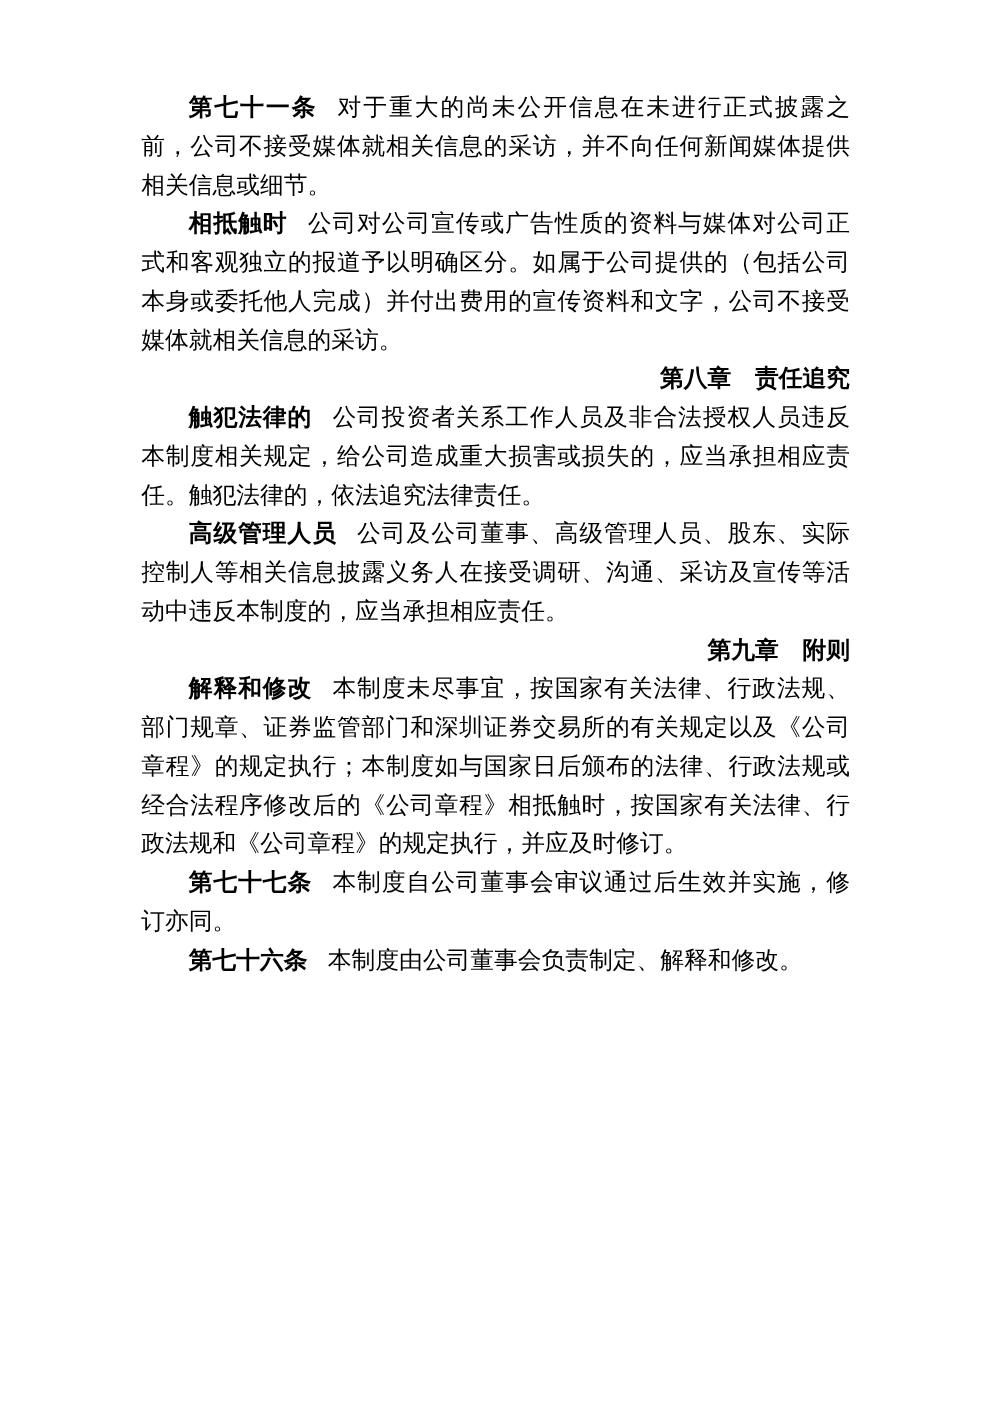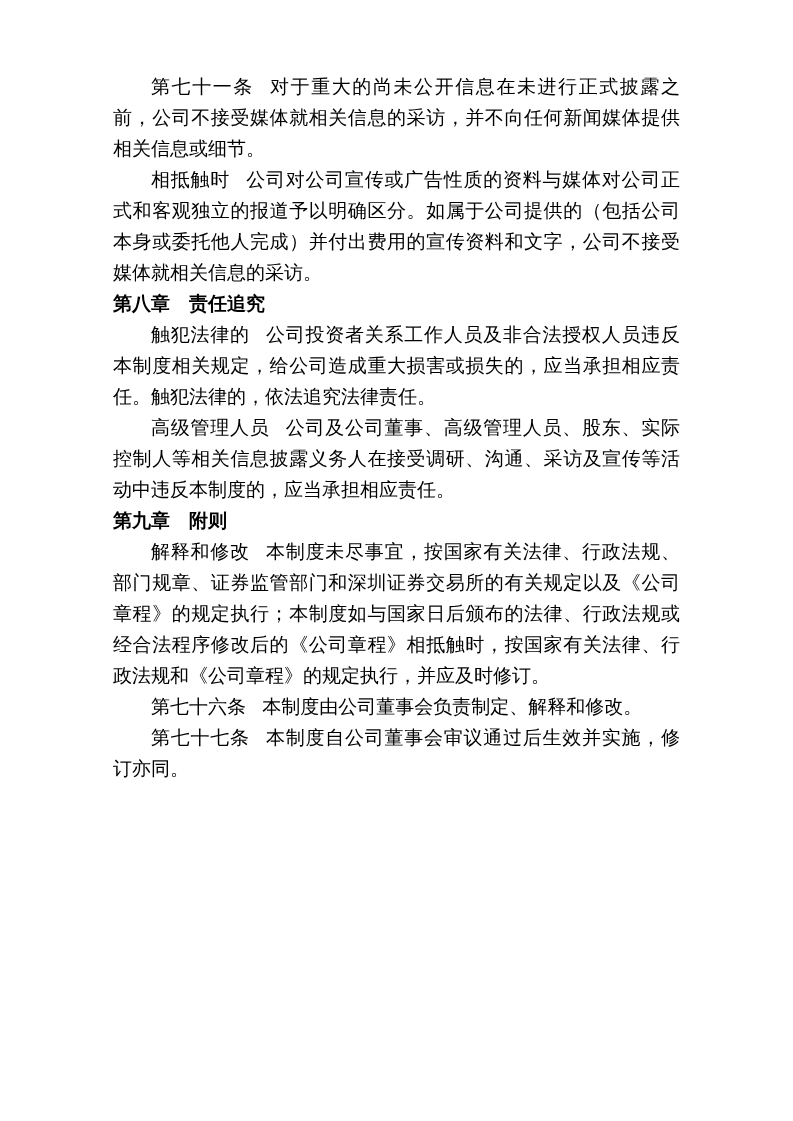--- a/index.html
+++ b/index.html
@@ -21,30 +21,30 @@
     color: #000000;
     overflow: hidden;
   }
   p.article {
     margin: 0;
     text-align: justify;
     text-indent: 2em;
     word-break: break-all;
   }
   .art-num {
-    font-weight: normal;
+    font-weight: bold;
     margin-right: 0.85em;
     white-space: nowrap;
   }
   h2.chapter {
     margin: 0;
     font-size: 19px;
     line-height: 31px;
     font-weight: bold;
-    text-align: left;
+    text-align: right;
     text-indent: 0;
   }
 </style>
 </head>
 <body>
 
 <div class="page">
 
   <p class="article">
     <span class="art-num">第七十一条</span><span>对于重大的尚未公开信息在未进行正式披露之前，公司不接受媒体就相关信息的采访，并不向任何新闻媒体提供相关信息或细节。</span>
@@ -64,20 +64,20 @@
     <span class="art-num">高级管理人员</span><span>公司及公司董事、高级管理人员、股东、实际控制人等相关信息披露义务人在接受调研、沟通、采访及宣传等活动中违反本制度的，应当承担相应责任。</span>
   </p>
 
   <h2 class="chapter">第九章　附则</h2>
 
   <p class="article">
     <span class="art-num">解释和修改</span><span>本制度未尽事宜，按国家有关法律、行政法规、部门规章、证券监管部门和深圳证券交易所的有关规定以及《公司章程》的规定执行；本制度如与国家日后颁布的法律、行政法规或经合法程序修改后的《公司章程》相抵触时，按国家有关法律、行政法规和《公司章程》的规定执行，并应及时修订。</span>
   </p>
 
   <p class="article">
-    <span class="art-num">第七十六条</span><span>本制度由公司董事会负责制定、解释和修改。</span>
+    <span class="art-num">第七十七条</span><span>本制度自公司董事会审议通过后生效并实施，修订亦同。</span>
   </p>
 
   <p class="article">
-    <span class="art-num">第七十七条</span><span>本制度自公司董事会审议通过后生效并实施，修订亦同。</span>
+    <span class="art-num">第七十六条</span><span>本制度由公司董事会负责制定、解释和修改。</span>
   </p>
 
 </div>
 
 </body></html>

